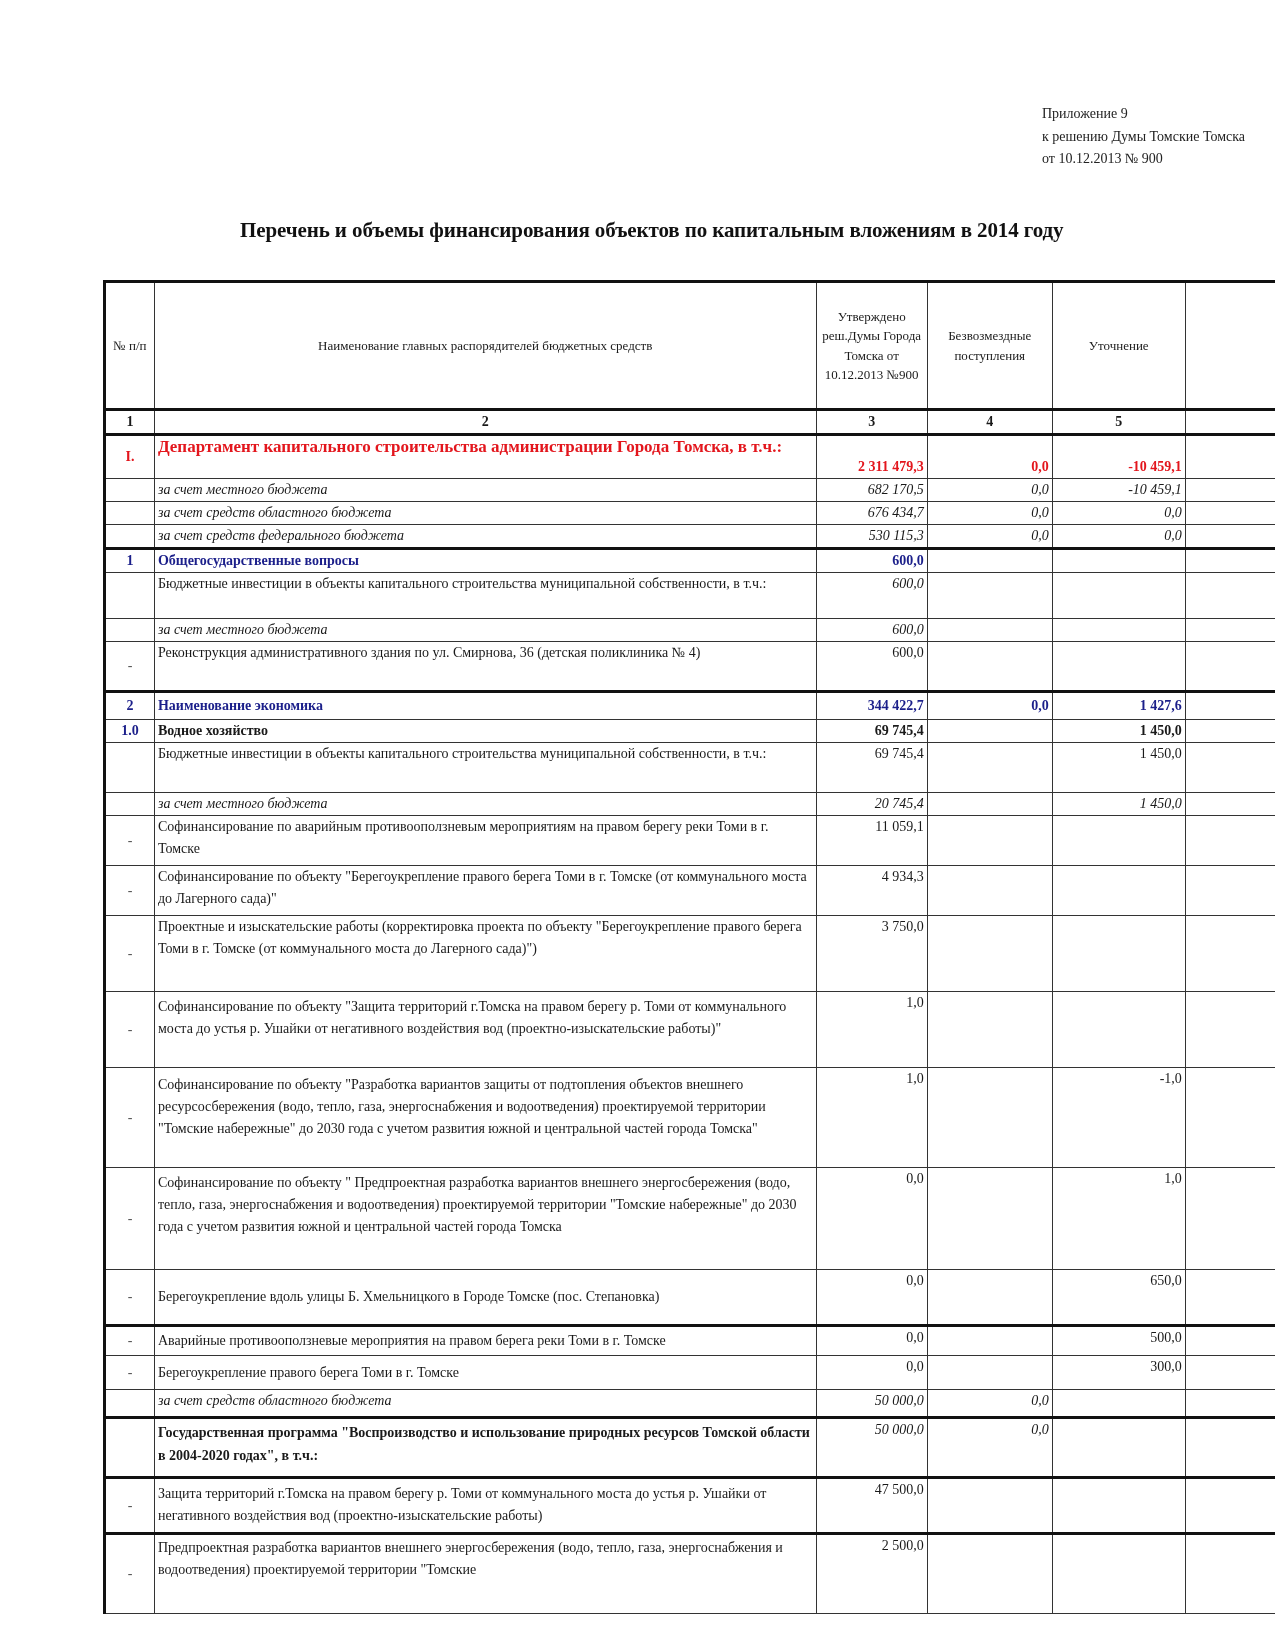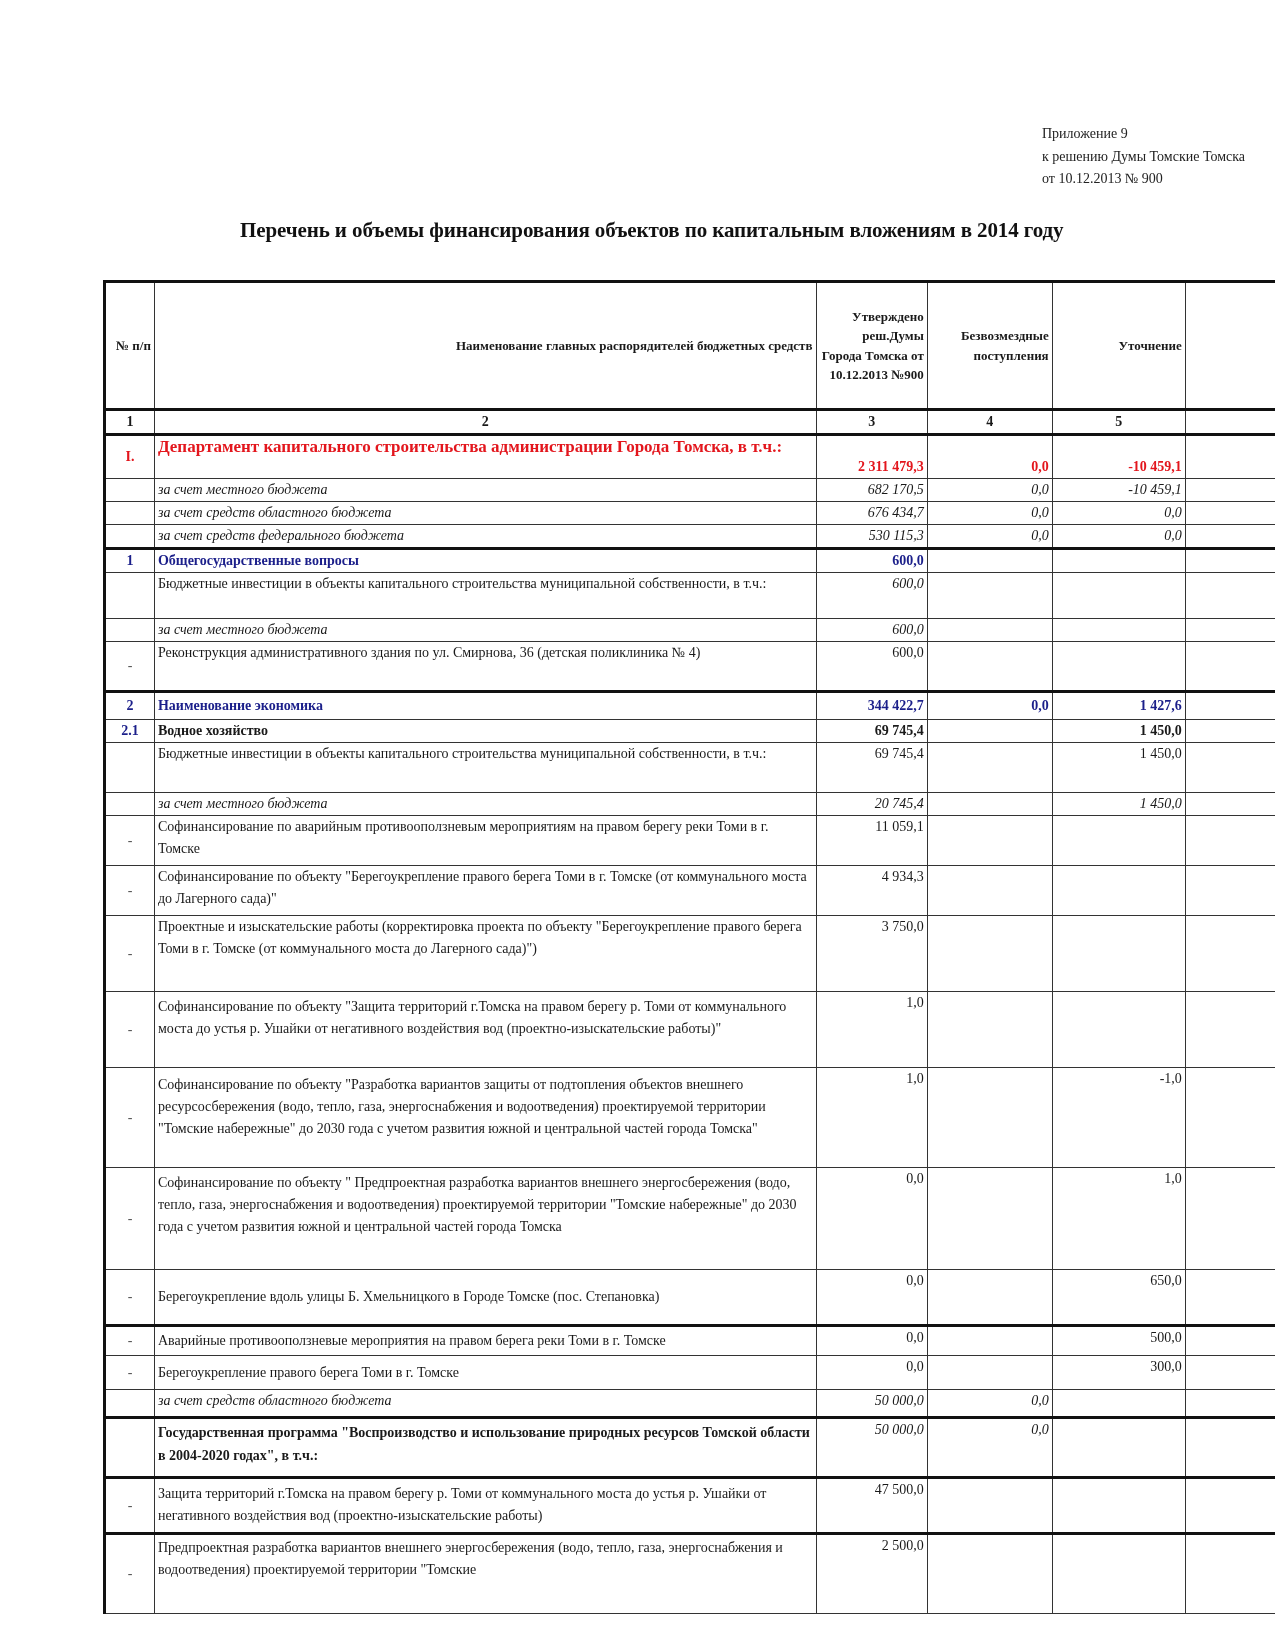--- a/index.html
+++ b/index.html
@@ -1,21 +1,21 @@
 <!DOCTYPE html>
 <html><head>
 <meta charset="utf-8">
 <style>
   html, body { margin:0; padding:0; background:#ffffff; }
   body { width:1275px; height:1650px; overflow:hidden; position:relative; font-family:"Liberation Serif", "DejaVu Serif", serif; color:#1a1a1a; }
-  .appendix { position:absolute; left:1042px; top:103px; font-size:14px; line-height:22.5px; color:#222; white-space:nowrap;margin-top:20px; }
+  .appendix { position:absolute; left:1042px; top:103px; font-size:14px; line-height:22.5px; color:#222; white-space:nowrap; }
   .doc-title { position:absolute; left:240px; top:218px; font-size:21px; font-weight:bold; white-space:nowrap; color:#111; letter-spacing:-0.1px; }
   table.grid { position:absolute; left:103px; top:280px; border-collapse:collapse; table-layout:fixed; width:1190px; }
   table.grid td, table.grid th { border:1px solid #333; padding:0 3px; vertical-align:top; font-size:14px; line-height:22px; overflow:hidden; }
-  table.grid th { font-weight:bold; font-size:13px; line-height:19.5px; text-align:right; vertical-align:middle; }
+  table.grid th { font-weight:normal; font-size:13px; line-height:19.5px; text-align:center; vertical-align:middle; }
   .c1 { width:48px; } .c2 { width:636px; } .c3 { width:107px; } .c4 { width:120px; } .c5 { width:128px; } .c6 { width:103px; }
   tr.thick-top td, tr.thick-top th { border-top:3px solid #111; }
   table.grid { border-left:3px solid #111; }
   table.grid tr td:first-child, table.grid tr th:first-child { border-left:3px solid #111; }
   .num { text-align:right; }
   .idx { text-align:center; }
   .it { font-style:italic; }
   .b { font-weight:bold; }
   .red { color:#e3161d; }
   .blue { color:#1b1f8a; }
@@ -130,21 +130,21 @@
 
   <tr class="thick-top" style="height:28px">
     <td class="idx b blue vm">2</td>
     <td class="b blue vm">Наименование экономика</td>
     <td class="num b blue vm">344 422,7</td>
     <td class="num b blue vm">0,0</td>
     <td class="num b blue vm">1 427,6</td>
     <td></td>
   </tr>
   <tr style="height:22px">
-    <td class="idx b blue">2.1</td>
+    <td class="idx b blue">1.0</td>
     <td class="b">Водное хозяйство</td>
     <td class="num b">69 745,4</td>
     <td class="num"></td>
     <td class="num b">1 450,0</td>
     <td></td>
   </tr>
   <tr style="height:50px">
     <td></td>
     <td>Бюджетные инвестиции в объекты капитального строительства муниципальной собственности, в т.ч.:</td>
     <td class="num">69 745,4</td>

